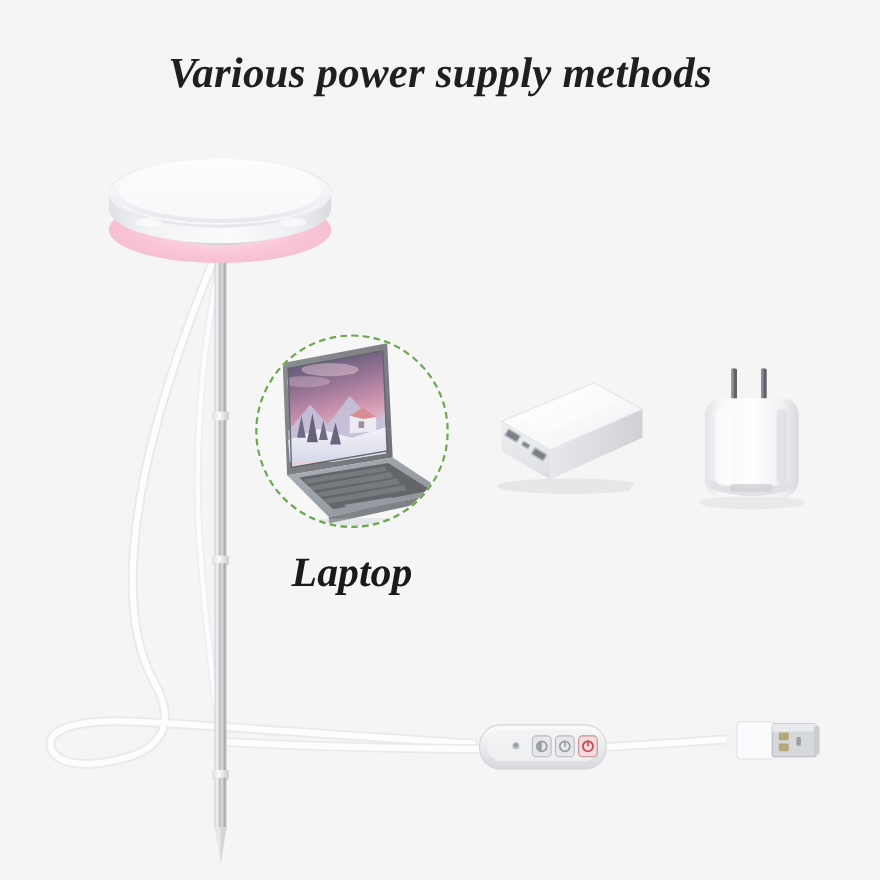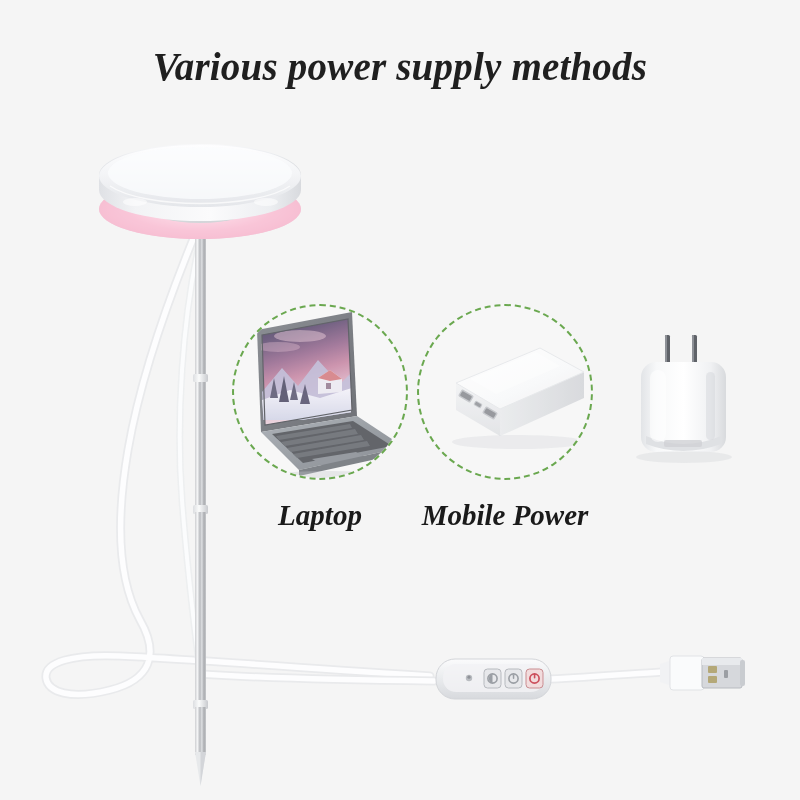--- a/index.html
+++ b/index.html
@@ -29,21 +29,21 @@
     border-radius:50%;
     border:2px dashed #6aa84f;
     box-sizing:border-box;
     background:rgba(255,255,255,0.20);
   }
   .opt .cap{
     position:absolute;
     text-align:center;
     font-family:"Liberation Serif", serif;
     font-weight:700;font-style:italic;
-    font-size:29px;color:#1a1a1a;
+    font-size:38px;color:#1a1a1a;
     white-space:nowrap;
   }
 
   #opt-laptop{left:232px;top:304px;width:176px;height:250px;}
   #opt-laptop .ring{width:176px;height:176px;}
   #opt-laptop .cap{left:-20px;top:195px;width:216px;}
 
   #opt-bank{left:417px;top:304px;width:176px;height:250px;}
   #opt-bank .ring{width:176px;height:176px;}
   #opt-bank .cap{left:-40px;top:195px;width:256px;}
@@ -355,19 +355,15 @@
 
   </svg>
 
   <div class="title">Various power supply methods</div>
 
   <div class="opt" id="opt-laptop">
     <div class="ring"></div>
     <div class="cap">Laptop</div>
   </div>
 
-  <div class="opt" id="opt-bank">
-    <div class="ring"></div>
-    <div class="cap">Mobile Power</div>
-  </div>
 
 
 </div>
 
 </body></html>

